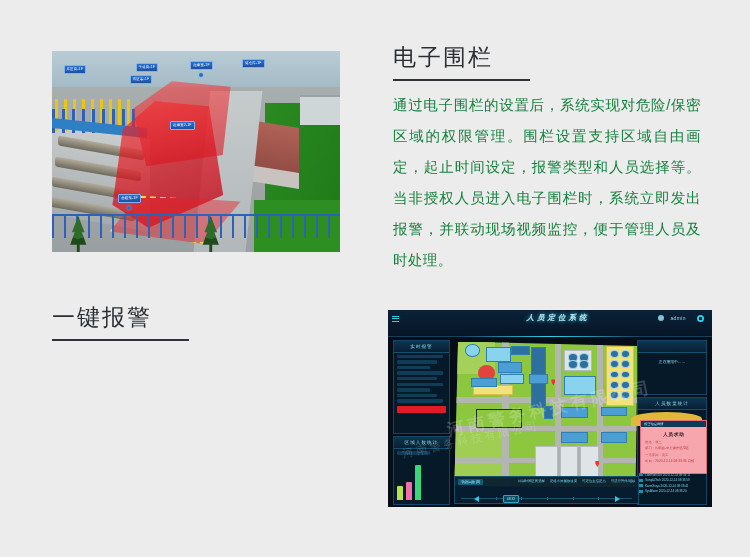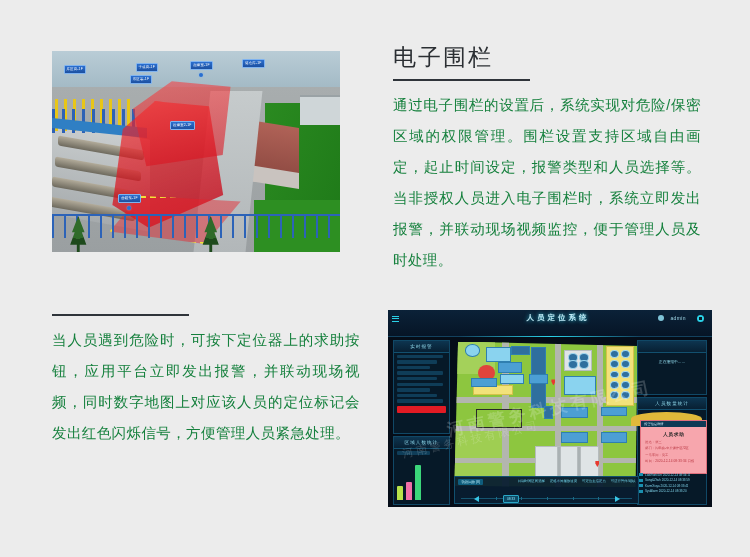--- a/index.html
+++ b/index.html
@@ -121,20 +121,21 @@
     border-bottom:1px solid #13415e;
   }
   .dash-header::after{
     content:"";position:absolute;left:22%;right:22%;bottom:-1px;height:1px;
     background:linear-gradient(90deg,transparent,#2ad2e8,transparent);
   }
   .dash-title{
     position:absolute;left:16px;right:0;top:3px;text-align:center;
     color:#bfe9f5;font-size:7.5px;letter-spacing:3px;font-weight:bold;
     text-shadow:0 0 4px #2ad2e8;
+    font-style:italic;
   }
   .dash-user{
     position:absolute;right:26px;top:5px;color:#9fd6e6;font-size:5px;letter-spacing:.4px;
   }
   .hdr-ico{position:absolute;width:7px;height:7px;}
   .menu-ico{left:4px;top:5px;background:
      linear-gradient(#2ad2e8,#2ad2e8) 0 1px/7px 1.2px no-repeat,
      linear-gradient(#2ad2e8,#2ad2e8) 0 3.4px/7px 1.2px no-repeat,
      linear-gradient(#2ad2e8,#2ad2e8) 0 5.8px/7px 1.2px no-repeat;}
   .gear-ico{right:8px;top:5px;border-radius:50%;
@@ -232,22 +233,22 @@
 
 <div class="page">
 
   <div class="block-fence-text">
     <h2 class="feature-title">电子围栏</h2>
     <div class="title-rule"></div>
     <p class="feature-body">通过电子围栏的设置后，系统实现对危险/保密区域的权限管理。围栏设置支持区域自由画定，起止时间设定，报警类型和人员选择等。当非授权人员进入电子围栏时，系统立即发出报警，并联动现场视频监控，便于管理人员及时处理。</p>
   </div>
 
   <div class="block-alarm-text">
+    <h2 class="feature-title">一键报警</h2>
     <div class="title-rule"></div>
-    <p class="feature-body">当人员遇到危险时，可按下定位器上的求助按钮，应用平台立即发出报警，并联动现场视频，同时数字地图上对应该人员的定位标记会发出红色闪烁信号，方便管理人员紧急处理。</p>
   </div>
 
   <div class="shot" id="fence-image">
     <div class="scene">
       <div class="sky"></div>
       <div class="ground"></div>
       <div class="grassR"></div>
       <div class="grassR2"></div>
       <div class="bldgFarR"></div>
       <div class="redroof"></div>

